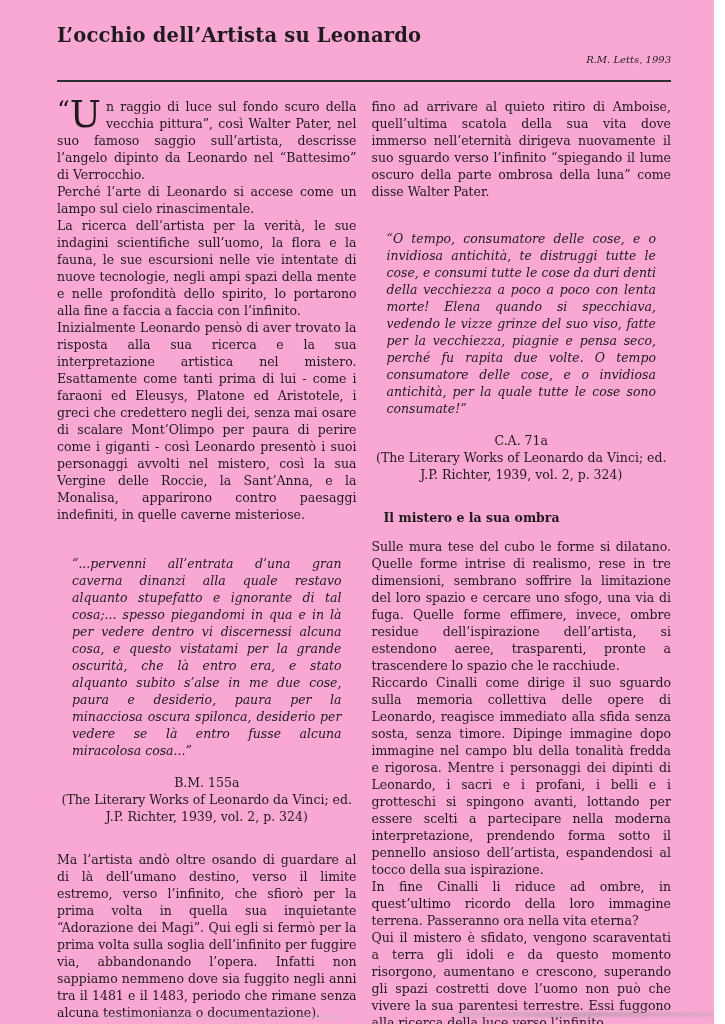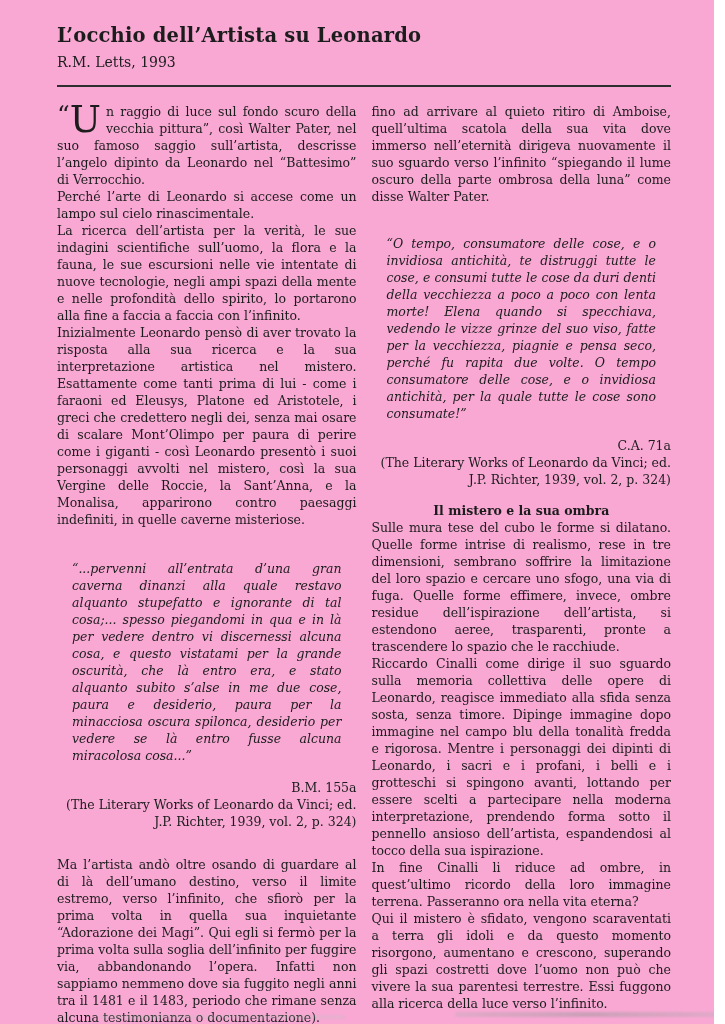--- a/index.html
+++ b/index.html
@@ -3,29 +3,29 @@
 <meta charset="utf-8">
 <style>
   html,body{margin:0;padding:0;background:#ffffff;}
   .page{
     width:714px;height:1024px;overflow:hidden;position:relative;
     background:#f9a8d4;color:#1c1c1c;
     font-family:"DejaVu Serif","Liberation Serif",serif;
   }
   .header{padding:25px 43px 0 57px;}
   .title{font-size:19.5px;font-weight:bold;letter-spacing:.2px;line-height:1.15;}
-  .byline{font-size:14px;margin-top:7px;}
+  .byline{font-size:10px;font-style:italic;margin-top:7px;text-align:right;}
   .rule{height:2px;background:#2e2e2e;margin:15px 43px 0 57px;}
   .content{display:flex;gap:15px;margin:16px 43px 0 57px;}
   .col{flex:1;min-width:0;text-align:justify;font-size:12.5px;line-height:17px;
        hyphens:auto;-webkit-hyphens:auto;}
   .para{margin:0;}
   .quote{margin:15px;font-style:italic;}
-  .ref{margin:0;text-align:right;}
-  .heading{margin:0;font-weight:bold;text-align:center;}
+  .ref{margin:0;text-align:center;}
+  .heading{margin:12px;font-weight:bold;text-align:left;}
   .signature{margin-top:24px;text-align:right;font-style:italic;font-size:15px;letter-spacing:.5px;}
   .dc{float:left;margin:2px 5px 0 0;white-space:nowrap;}
   .dc-q{font-size:25px;line-height:18px;vertical-align:top;display:inline-block;transform:translateY(1px);}
   .dc-l{font-size:37px;line-height:29px;display:inline-block;}
   .scan-artifact{position:absolute;border-radius:2px;filter:blur(1px);}
   .artifact-a{left:455px;top:1012px;width:265px;height:5px;
      background:linear-gradient(90deg,rgba(175,175,175,.30),rgba(150,150,150,.45),rgba(175,175,175,.30));}
   .artifact-b{left:100px;top:1015px;width:245px;height:4px;background:rgba(190,190,190,.28);}
 </style>
 </head>

